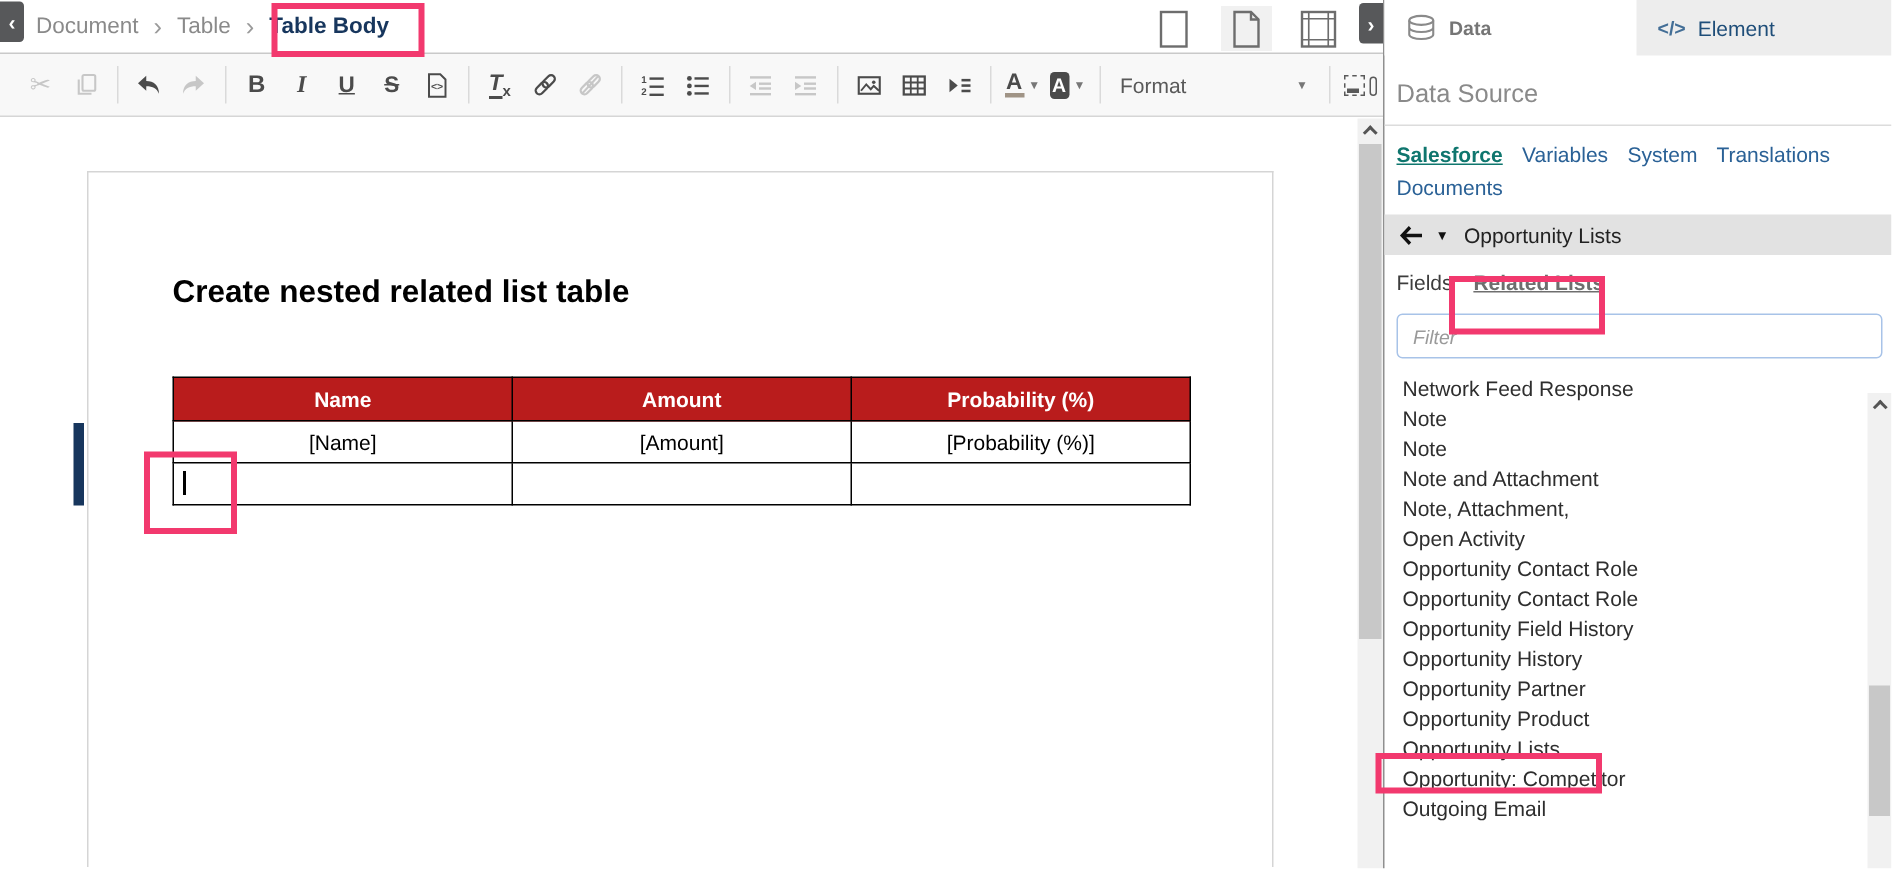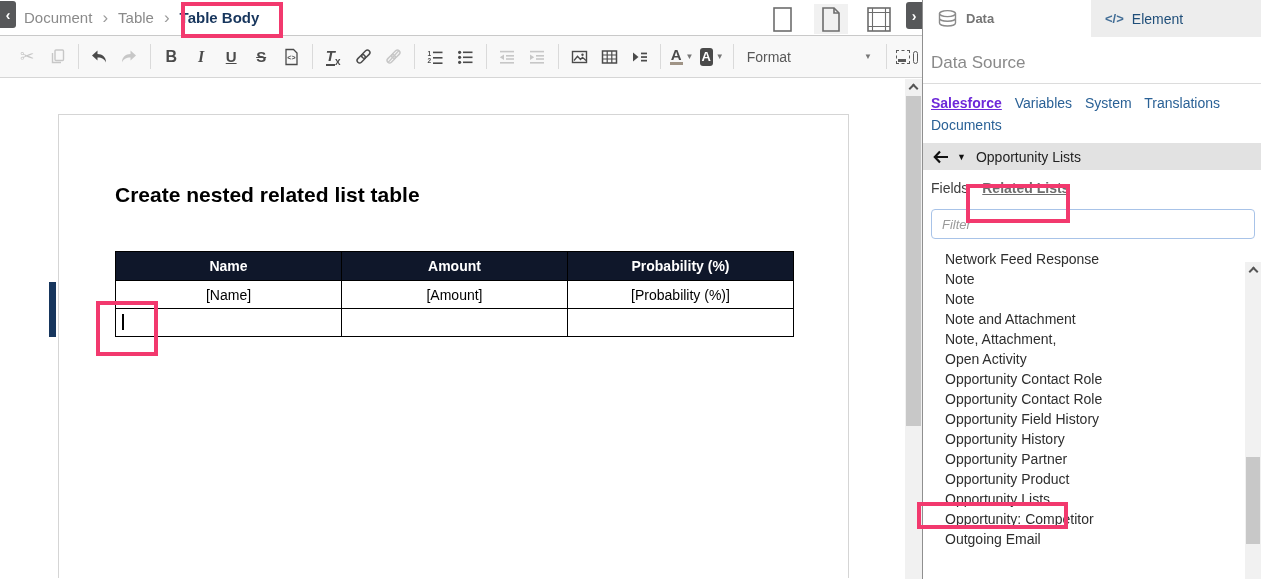--- a/index.html
+++ b/index.html
@@ -50,21 +50,21 @@
   .container-ico .dash { width:14px; height:14px; border:1.5px dashed #5a5a5a; position:relative; }
   .container-ico .dash::after { content:""; position:absolute; left:1px; bottom:1px; width:8px; height:3px; background:#5a5a5a; }
   .container-ico .pill { width:5px; height:13px; border:1.5px solid #5a5a5a; border-radius:3px; }
 
   .canvas { position:relative; height:500px; background:#fff; overflow:hidden; }
   .page { position:absolute; left:58px; top:36px; width:791px; height:465px;
     background:#fff; border:1px solid #d5d5d5; border-bottom:none; }
   .doc-heading { position:absolute; left:56px; top:68px; font-size:21px; font-weight:bold; color:#000; }
   .doc-table { position:absolute; left:56px; top:136px; border-collapse:collapse; table-layout:fixed; }
   .doc-table th, .doc-table td { border:1px solid #000; width:226px; font-size:14px; padding:4px 6px; }
-  .doc-table th { background:#0f172a; color:#fff; font-weight:bold; text-align:center; height:29px; }
+  .doc-table th { background:#b91c1c; color:#fff; font-weight:bold; text-align:center; height:29px; }
   .doc-table td { height:28px; text-align:center; color:#000; position:relative; }
   .text-caret { position:absolute; left:6px; top:5px; width:1.5px; height:16px; background:#000; }
   .row-indicator { position:absolute; left:49px; top:204px; width:7px; height:55px; background:#17365d; }
 
   .scrollbar-v { position:absolute; background:#f1f1f1; }
   .sb-editor { right:0; top:79px; width:17px; height:500px; }
   .sb-arrow { position:absolute; top:0; left:0; width:100%; height:16px;
     display:flex; align-items:center; justify-content:center; cursor:pointer; }
   .chev-up { width:7px; height:7px; border-left:2px solid #555; border-top:2px solid #555;
     transform:rotate(45deg); margin-top:3px; }
@@ -79,39 +79,39 @@
   .tab-data { width:168px; background:#fff; }
   .tab-data .tab-label { font-size:13px; font-weight:bold; color:#757575; }
   .tab-data svg { stroke:#8a8a8a; fill:none; stroke-width:1.4; }
   .tab-element { flex:1; background:#ededed; }
   .tab-element .tab-glyph { font-size:13px; color:#436e96; font-weight:bold; }
   .tab-element .tab-label { font-size:14px; color:#1f4e79; }
   .ds-heading-wrap { border-bottom:1px solid #dcdcdc; padding:16px 0 10px 8px; }
   .ds-heading-text { font-size:17px; color:#8a8a8a; }
   .src-links { padding:8px 8px 0 8px; font-size:14px; line-height:22px; }
   .src-link { color:#2a6196; margin-right:9px; cursor:pointer; }
-  .src-link.active { color:#6d28d9; font-weight:bold; text-decoration:underline; }
+  .src-link.active { color:#0f766e; font-weight:bold; text-decoration:underline; }
 
   .ol-bar { margin-top:7px; height:27px; background:#e2e2e2; display:flex; align-items:center; padding-left:10px; }
   .ol-back { cursor:pointer; display:flex; align-items:center; }
   .ol-back svg { stroke:#111; fill:none; stroke-width:2.2; }
   .ol-caret { font-size:9px; color:#111; margin:0 10px 0 8px; cursor:pointer; }
   .ol-label { font-size:14px; color:#222; }
 
   .subtabs { padding:10px 0 0 8px; font-size:14px; }
   .subtab { color:#3d3d3d; cursor:pointer; }
   .subtab.active { color:#6e6e6e; font-weight:bold; text-decoration:underline; margin-left:10px; }
 
   .filter-wrap { padding:13px 6px 0 8px; }
   .filter-input { width:100%; height:30px; border:1px solid #a8c3e8; border-radius:4px;
     font-size:13px; font-style:italic; color:#ef4444; padding:0 10px; outline:none;
     font-family:"Liberation Sans",sans-serif; }
   .filter-input::placeholder { color:#9a9a9a; }
 
-  .rel-list { margin-top:10px; padding-left:22px; height:313px; overflow:hidden; }
+  .rel-list { margin-top:10px; padding-left:12px; height:313px; overflow:hidden; }
   .rel-item { font-size:14px; color:#2e2e2e; line-height:20px; cursor:pointer; white-space:nowrap; }
 
   .sb-sidebar { right:0; top:262px; width:16px; height:317px; }
   .sb-sidebar .sb-thumb { top:195px; height:87px; width:14px; }
 
   
   .hl-box { position:absolute; border:4px solid #f2396e; pointer-events:none; z-index:50; }
 </style>
 </head>
 <body>

